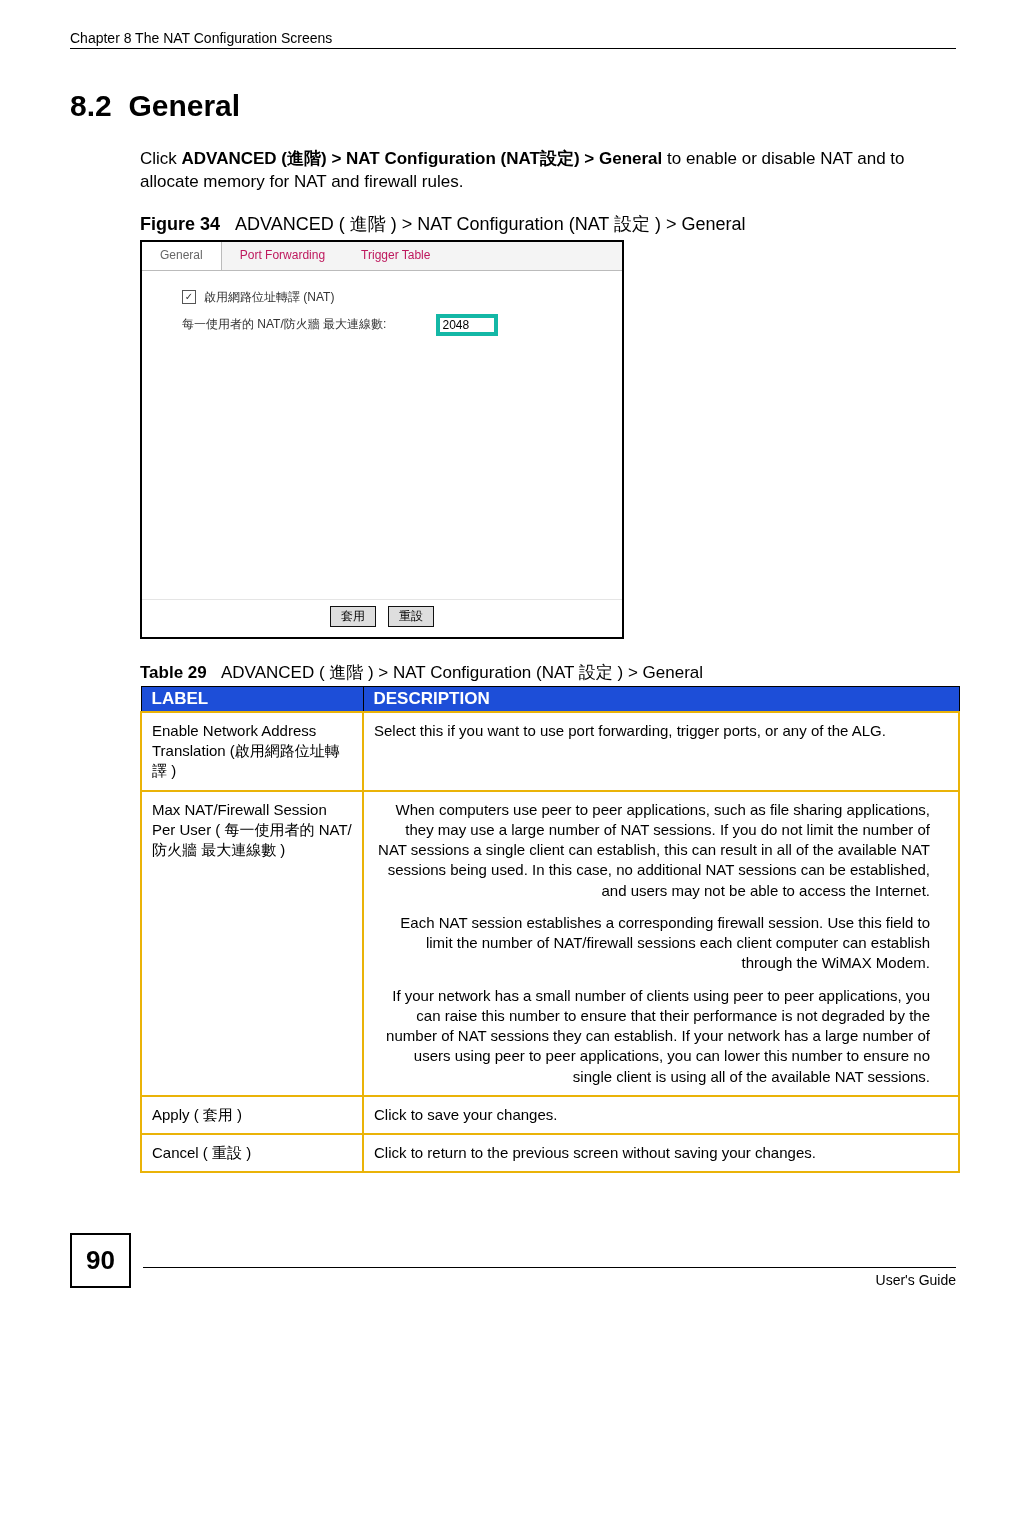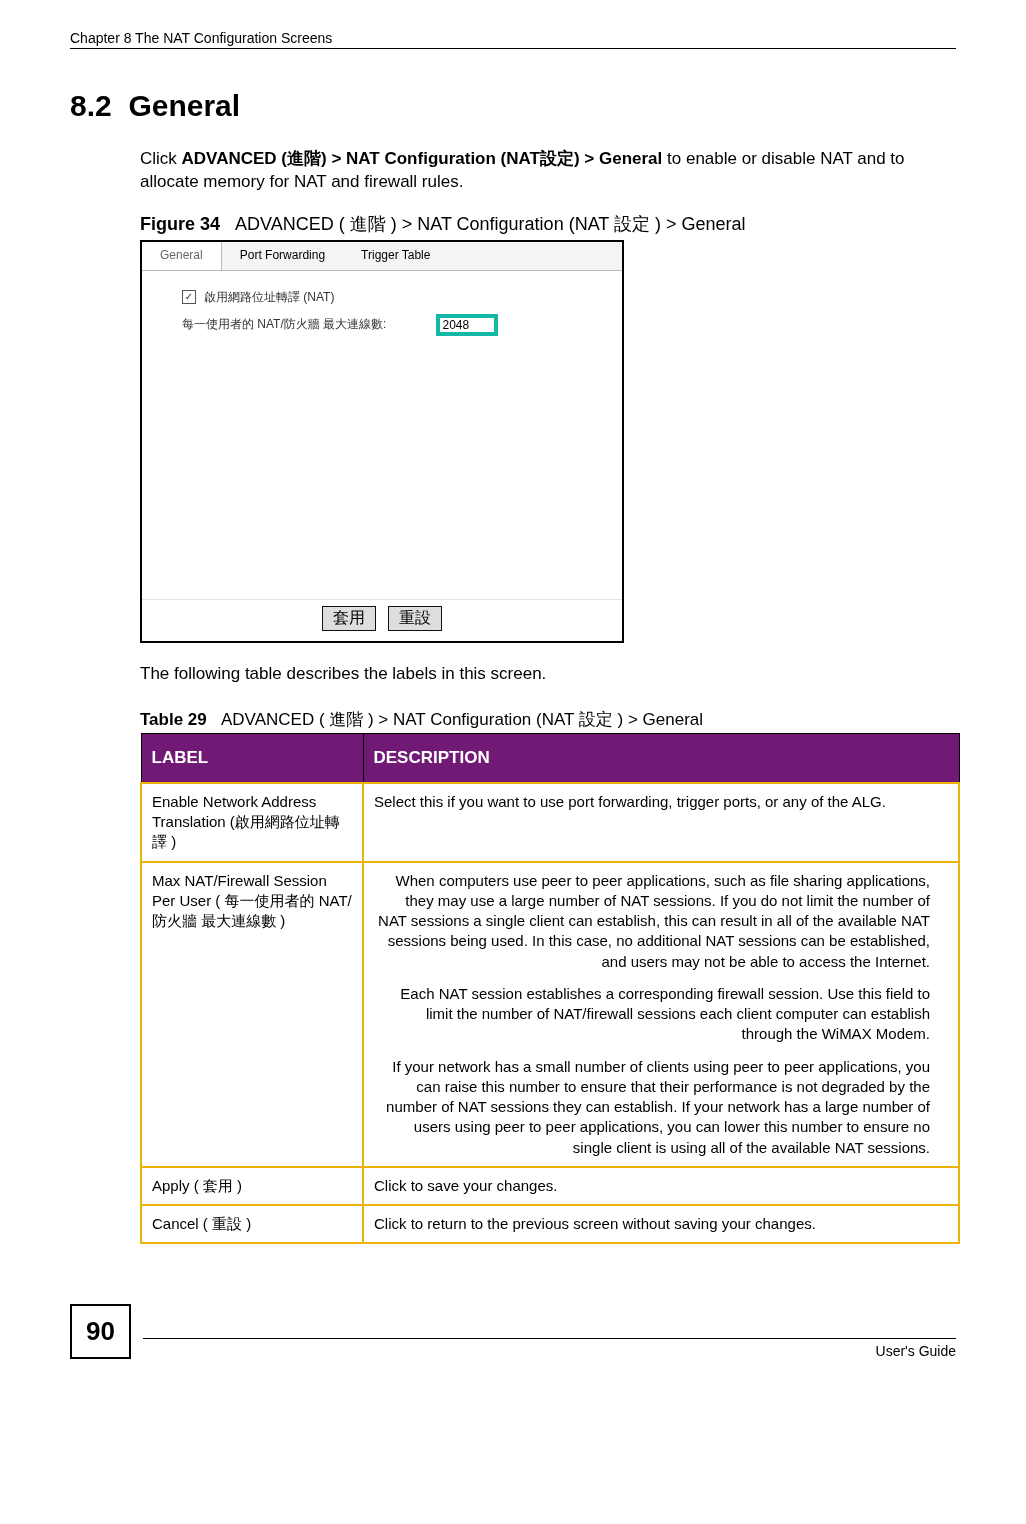--- a/index.html
+++ b/index.html
@@ -47,21 +47,21 @@
   }
   .tab-bar {
     display: flex;
     height: 28px;
     font-size: 12px;
     background: #f4f4f4;
     border-bottom: 1px solid #bbb;
   }
   .tab-item {
     padding: 6px 18px 0 18px;
-    color: #000000;
+    color: #be185d;
   }
   .tab-item.active {
     background: #fff;
     color: #666;
     border-right: 1px solid #bbb;
   }
   .nat-content {
     padding: 18px 22px 10px 40px;
     height: 300px;
     font-size: 12px;
@@ -96,42 +96,42 @@
     padding: 0 2px;
   }
   .btn-row {
     display: flex;
     justify-content: center;
     gap: 12px;
     padding: 6px 0 10px 0;
     border-top: 1px solid #e5e5e5;
   }
   .nat-btn {
-    font-size: 16px;
+    font-size: 12px;
     background: #dedede;
     border: 1px solid #111;
     padding: 1px 10px;
   }
   .table-caption {
     font-size: 17px;
     margin-left: 70px;
     margin-top: 22px;
     margin-bottom: 2px;
   }
   table.desc {
     margin-left: 70px;
     border-collapse: collapse;
     width: 820px;
     font-size: 15px;
   }
   table.desc th {
-    background: #701a75;
+    background: #1d4ed8;
     color: #fff;
     text-align: left;
-    padding: 14px 10px;
+    padding: 2px 10px;
     font-size: 17px;
     border: 1px solid #000;
   }
   table.desc td {
     border: 2px solid #eab308;
     padding: 8px 10px;
     vertical-align: top;
     line-height: 1.35;
   }
   table.desc td.label-col {
@@ -205,21 +205,20 @@
         <span>每一使用者的 NAT/防火牆 最大連線數:</span>
         <input class="nat-input" value="2048" style="">
       </div>
     </div>
     <div class="btn-row">
       <button class="nat-btn">套用</button>
       <button class="nat-btn">重設</button>
     </div>
   </div>
 
-  <div class="body-text" style="margin-top:20px;">The following table describes the labels in this screen.</div>
 
   <div class="table-caption">
     <b>Table 29</b>&nbsp;&nbsp;&nbsp;<span>ADVANCED ( 進階 )  &gt; NAT Configuration (NAT 設定 ) &gt; General</span>
   </div>
 
   <table class="desc">
     <thead>
       <tr>
         <th>LABEL</th>
         <th>DESCRIPTION</th>

